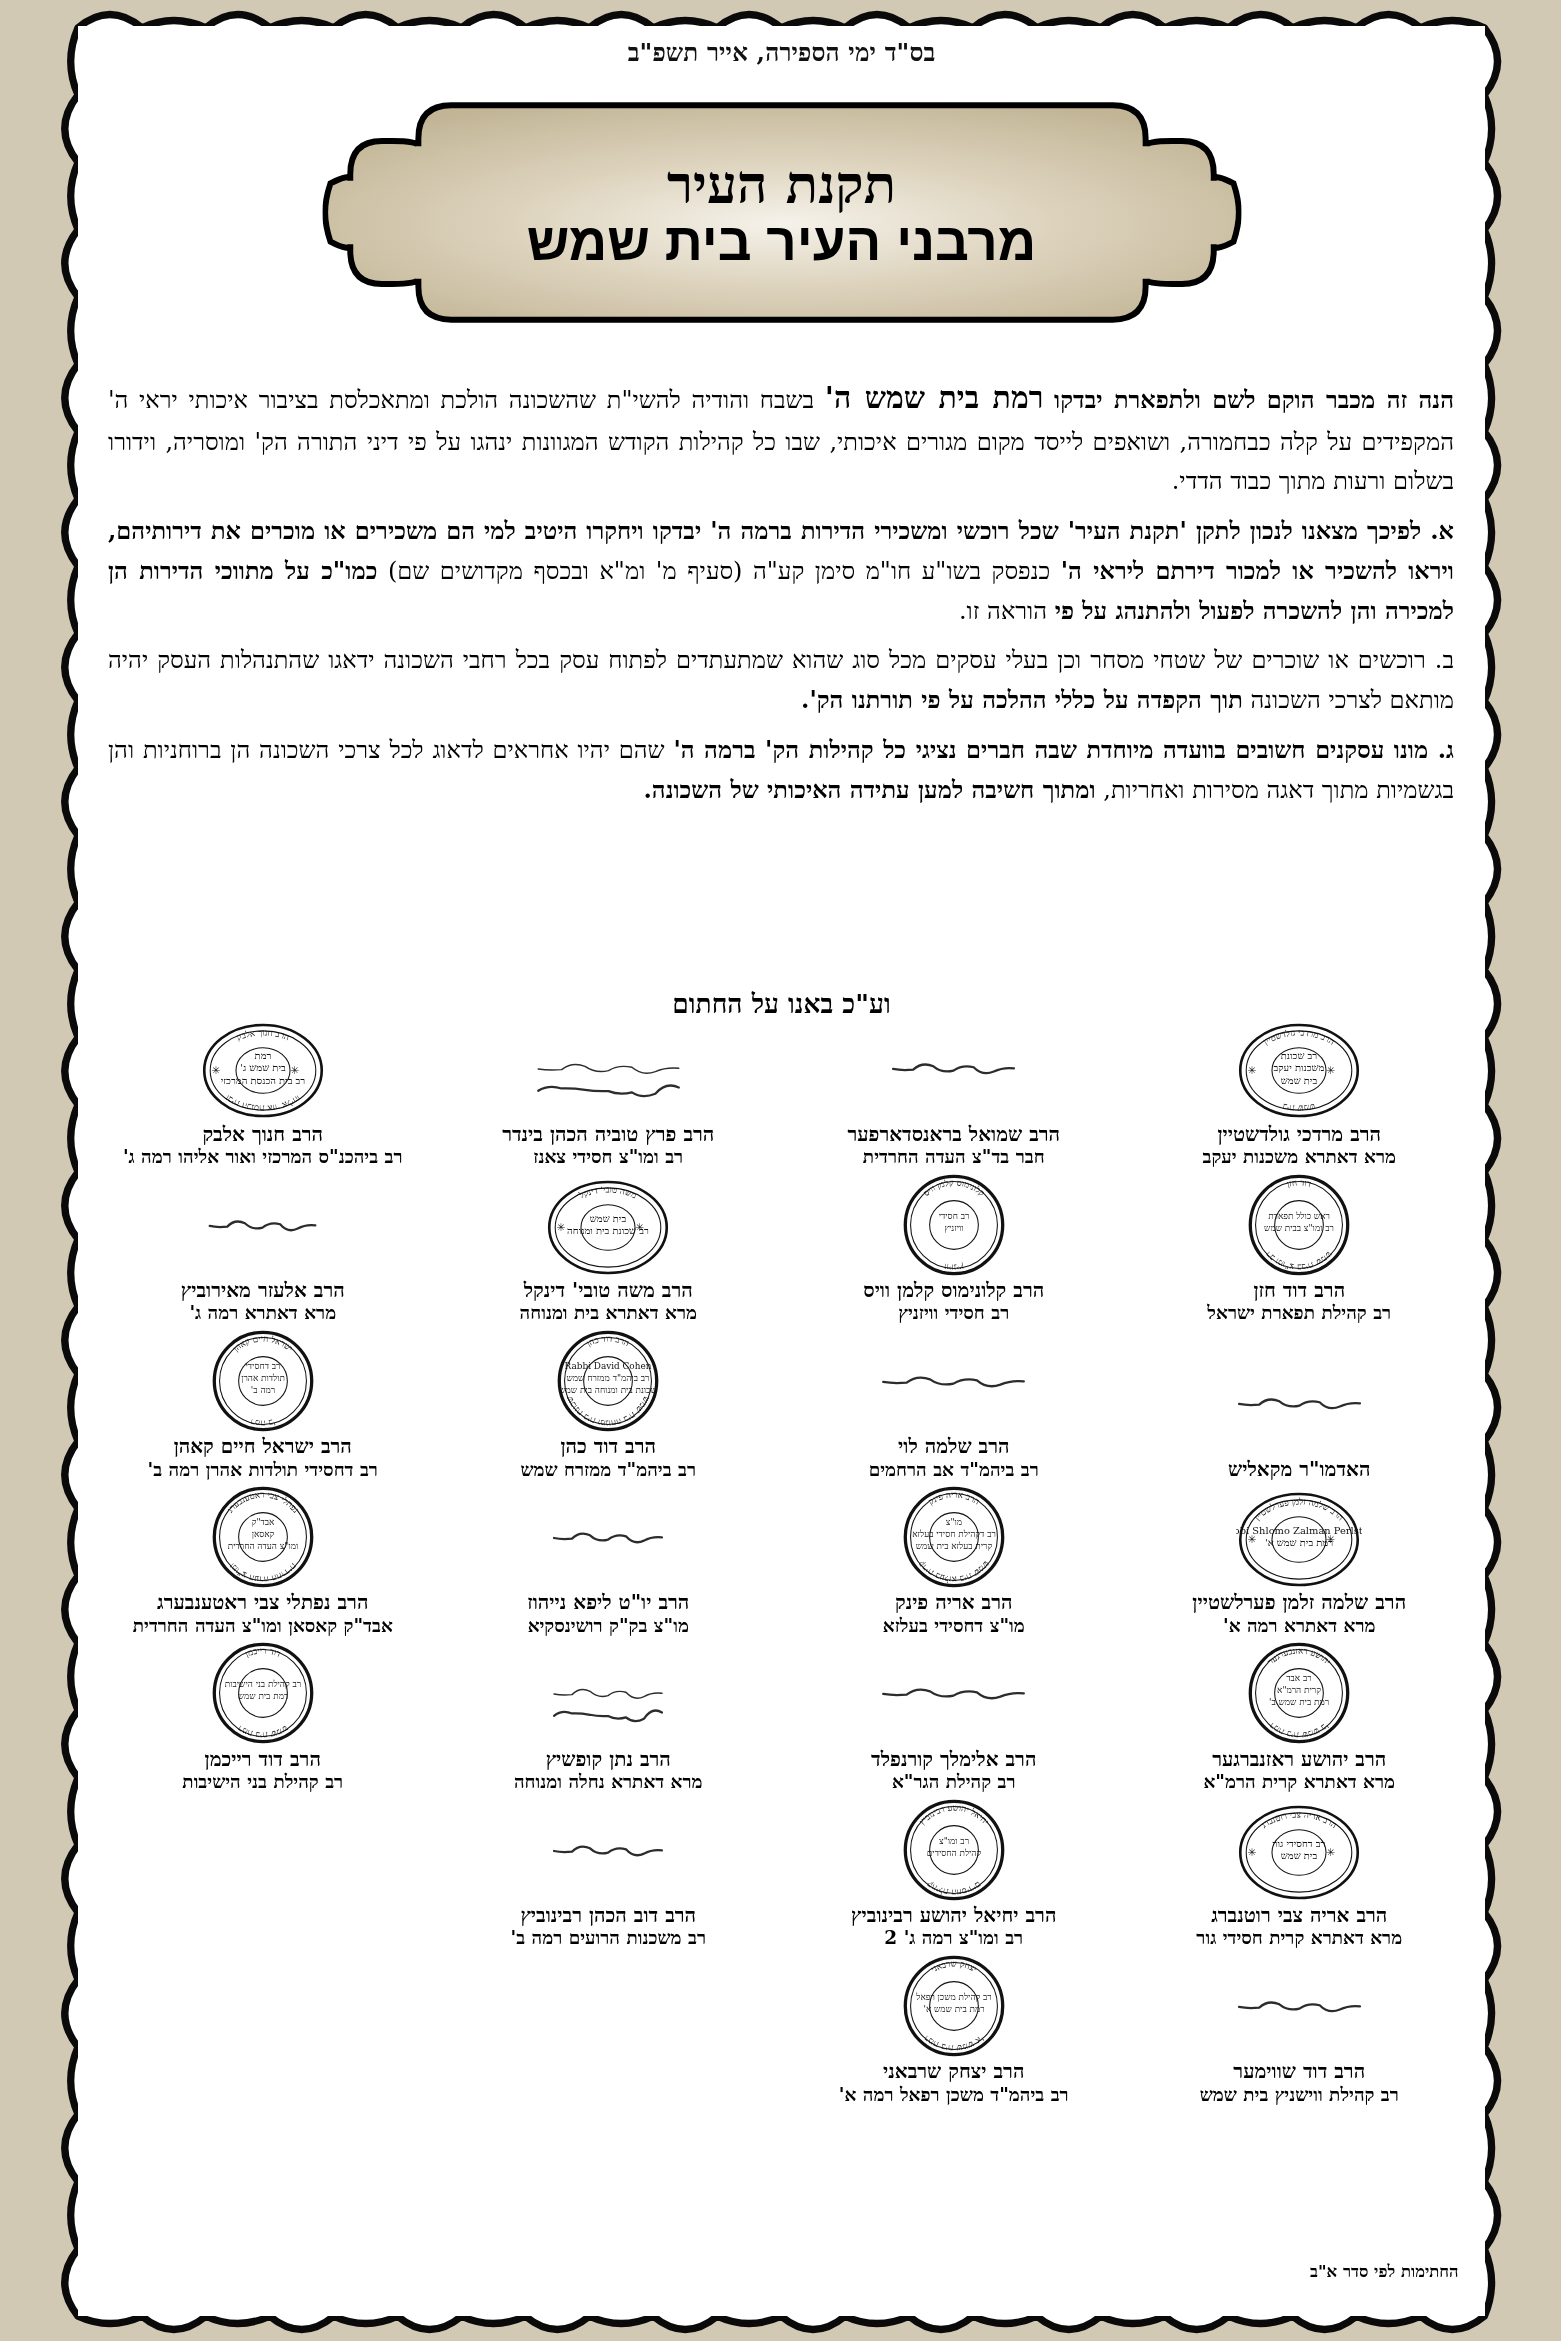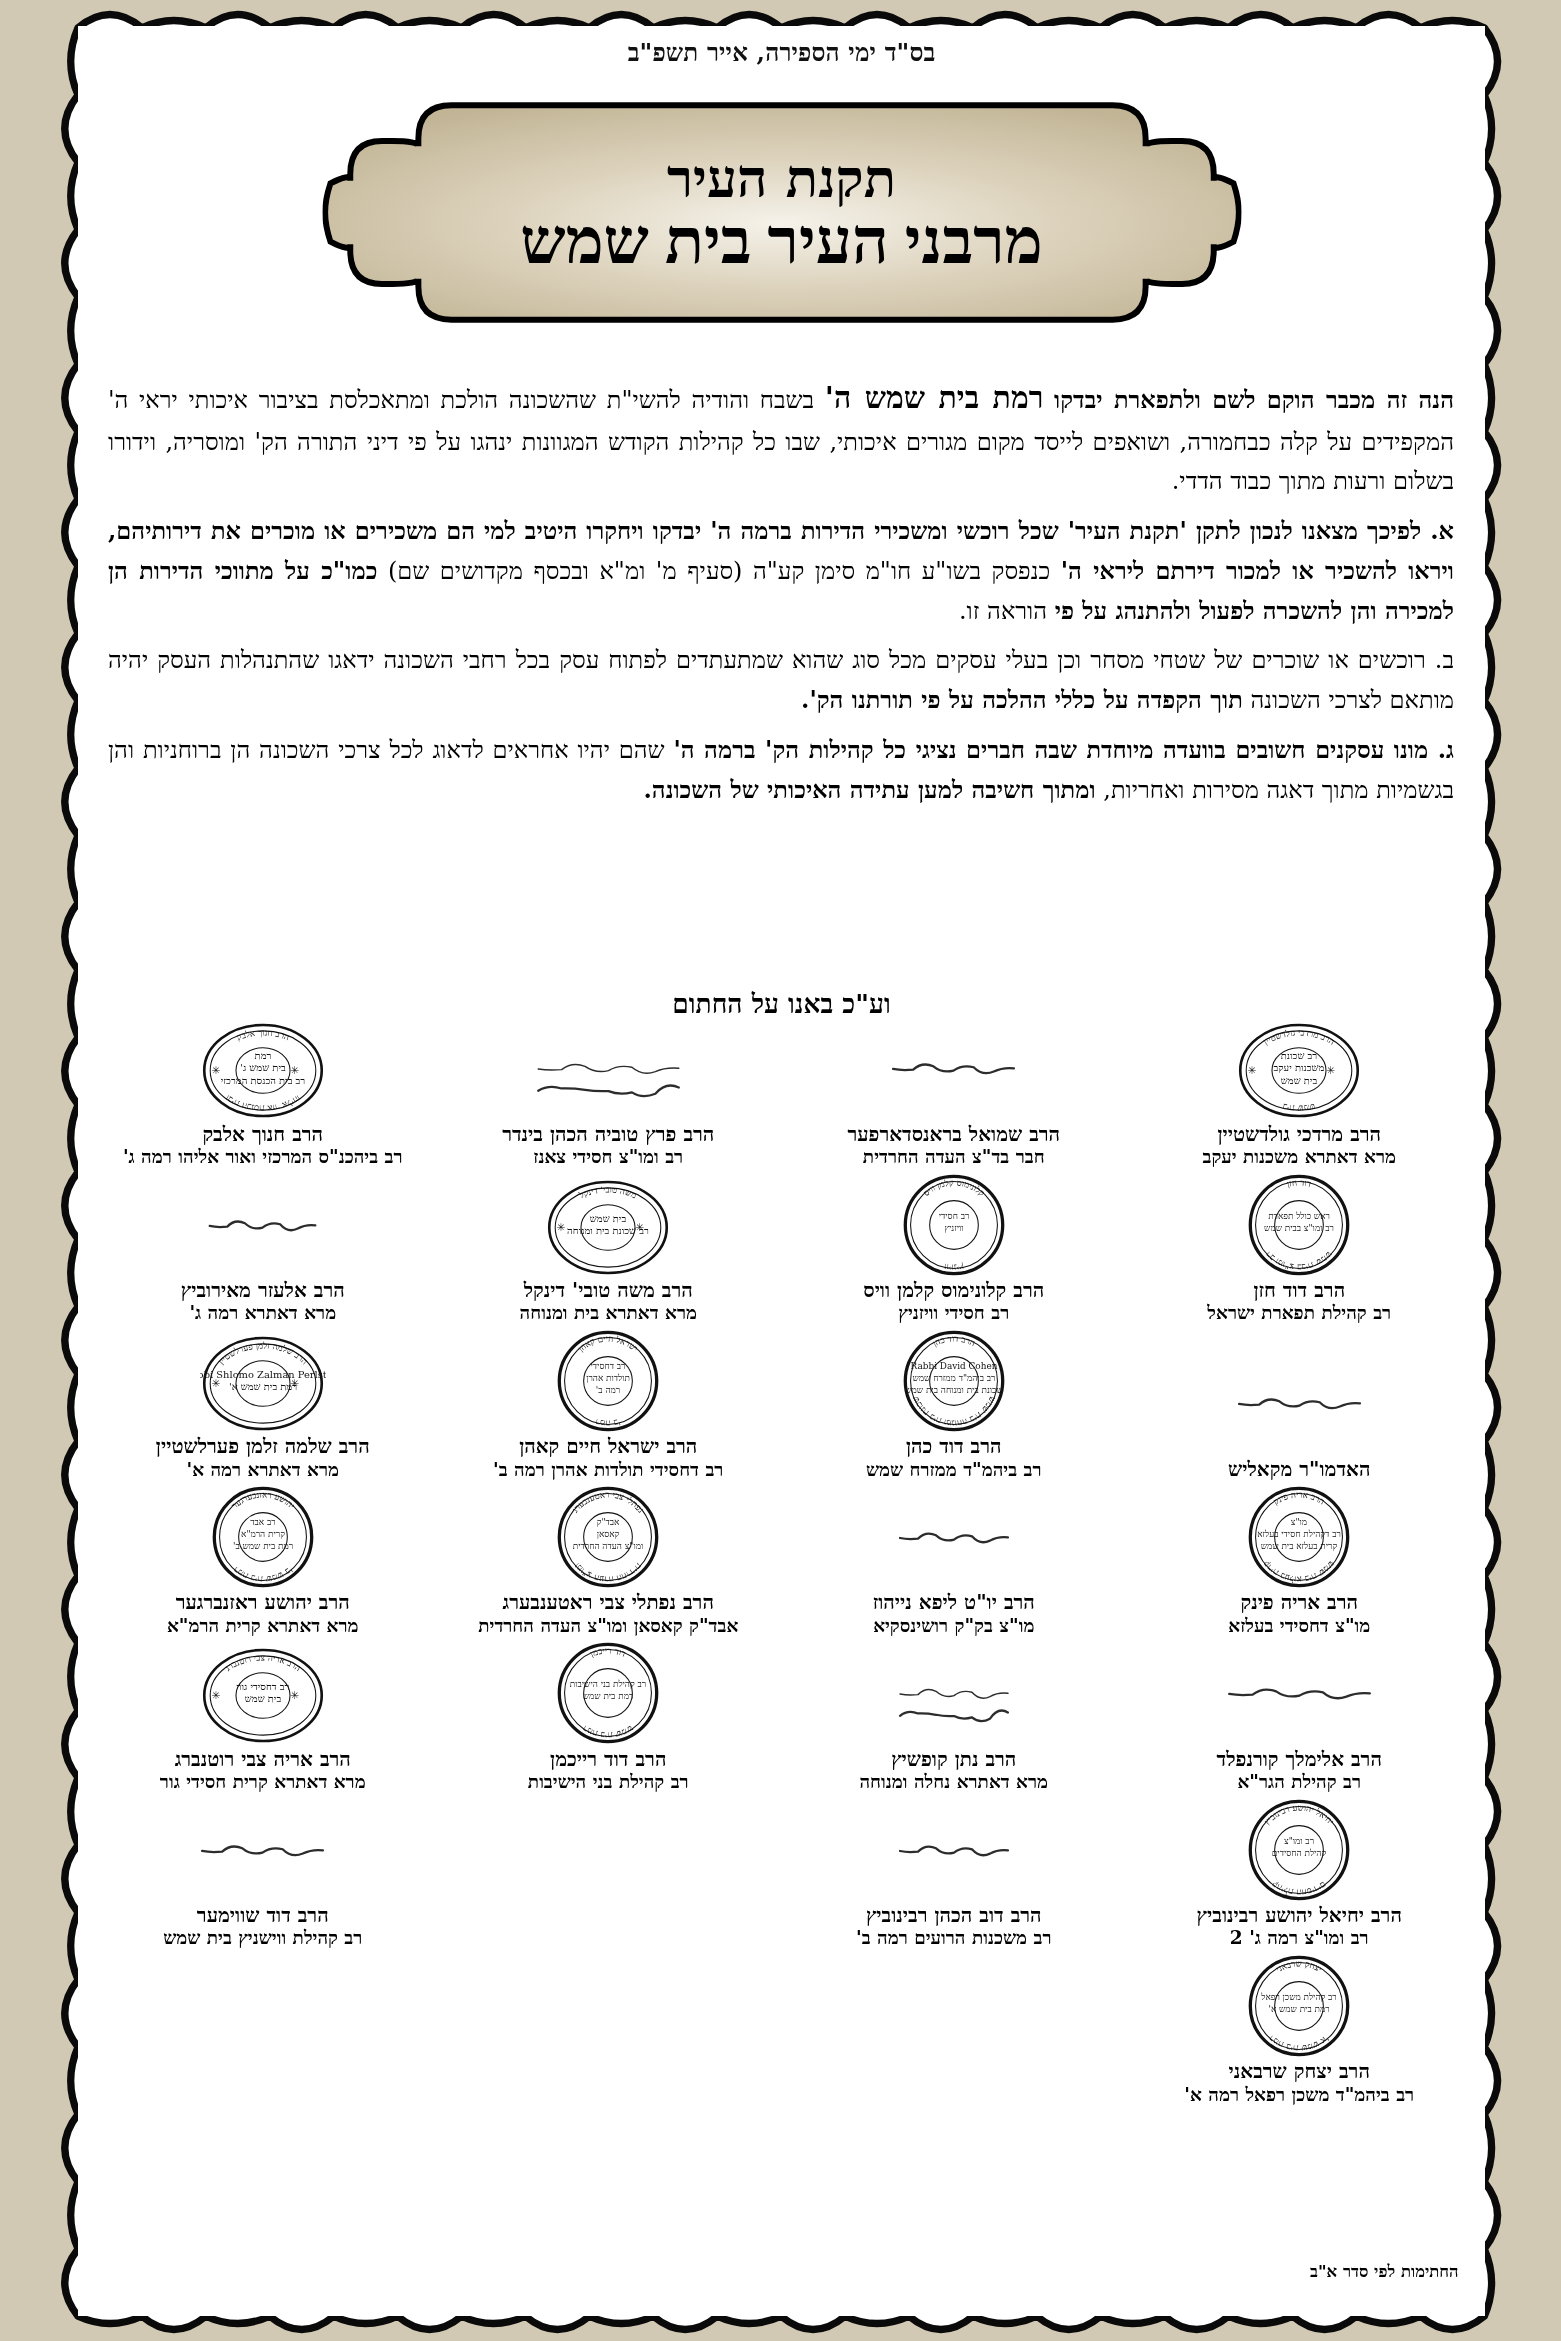--- a/index.html
+++ b/index.html
@@ -42,22 +42,22 @@
   .plaque-text{
     position:absolute;inset:0;
     display:flex;flex-direction:column;
     align-items:center;justify-content:center;
   }
   .plaque-text .t1{
     font-family:"DejaVu Serif","Liberation Serif",serif;
     font-size:53px;font-weight:bold;color:#000;line-height:1.08;
   }
   .plaque-text .t2{
-    font-family:Liberation Serif, serif;
-    font-size:64px;font-weight:bold;color:#000;line-height:1.08;
+    font-family:Liberation Sans, sans-serif;
+    font-size:53px;font-weight:bold;color:#000;line-height:1.08;
   }
 
   
   .body-text{
     position:absolute;
     top:347px;left:30px;width:1346px;
     font-family:"DejaVu Serif","Liberation Serif",serif;
     color:#000;
   }
   .para{
@@ -399,20 +399,32 @@
             <path d="M 28.799999999999997 33 Q 42.4 35.8 59.2 34.0 Q 72.8 21.8 89.6 29.0 Q 103.2 40.0 120.0 35.5 Q 133.6 26.0 150.4 30.5 Q 164.0 44.2 180.8 37.0 Q 194.4 30.2 211.2 32.0" fill="none" stroke="#1a1a1a" stroke-width="3.4" stroke-linecap="round" opacity="0.92"></path>
             <text x="120" y="27" text-anchor="middle" font-family="DejaVu Serif, serif" font-size="17" fill="#1a1a1a" opacity="0.0">האדמו"ר מקאליש</text>
           </svg>
         </div>
         <div class="sig-caption">
           <div class="sig-name">האדמו"ר מקאליש</div>
         </div>
       </div>
       <div class="sig-cell">
         <div class="sig-mark">
+          <svg class="scribble" width="185" height="73" viewBox="0 0 280 110">
+            <path d="M 33.6 33 Q 49.5 35.8 69.1 34.0 Q 84.9 21.8 104.5 29.0 Q 120.4 40.0 140.0 35.5 Q 155.9 26.0 175.5 30.5 Q 191.3 44.2 210.9 37.0 Q 226.8 30.2 246.4 32.0" fill="none" stroke="#1a1a1a" stroke-width="3.4" stroke-linecap="round" opacity="0.92"></path>
+            <text x="140" y="27" text-anchor="middle" font-family="DejaVu Serif, serif" font-size="17" fill="#1a1a1a" opacity="0.0">שלמה לוי</text>
+          </svg>
+        </div>
+        <div class="sig-caption">
+          <div class="sig-name">הרב שלמה לוי</div>
+          <div class="sig-role">רב ביהמ"ד אב הרחמים</div>
+        </div>
+      </div>
+      <div class="sig-cell">
+        <div class="sig-mark">
           <svg class="stamp" width="104" height="104" viewBox="0 0 158 158">
     <circle cx="79" cy="79" r="74" fill="none" stroke="#111" stroke-width="5"></circle>
     <circle cx="79" cy="79" r="66" fill="none" stroke="#111" stroke-width="1.6"></circle>
     <circle cx="79" cy="79" r="37" fill="none" stroke="#111" stroke-width="1.6"></circle>
     <path id="p13" d="M 19 79 A 60 60 0 0 1 139 79" fill="none"></path>
     <text font-family="DejaVu Serif, serif" font-size="13" fill="#111">
       <textPath href="#p13" startOffset="50%" text-anchor="middle">הרב דוד כהן</textPath>
     </text>
     <path id="p14" d="M 139 79 A 60 60 0 0 1 19 79" fill="none"></path>
     <text font-family="DejaVu Serif, serif" font-size="13" fill="#111">

